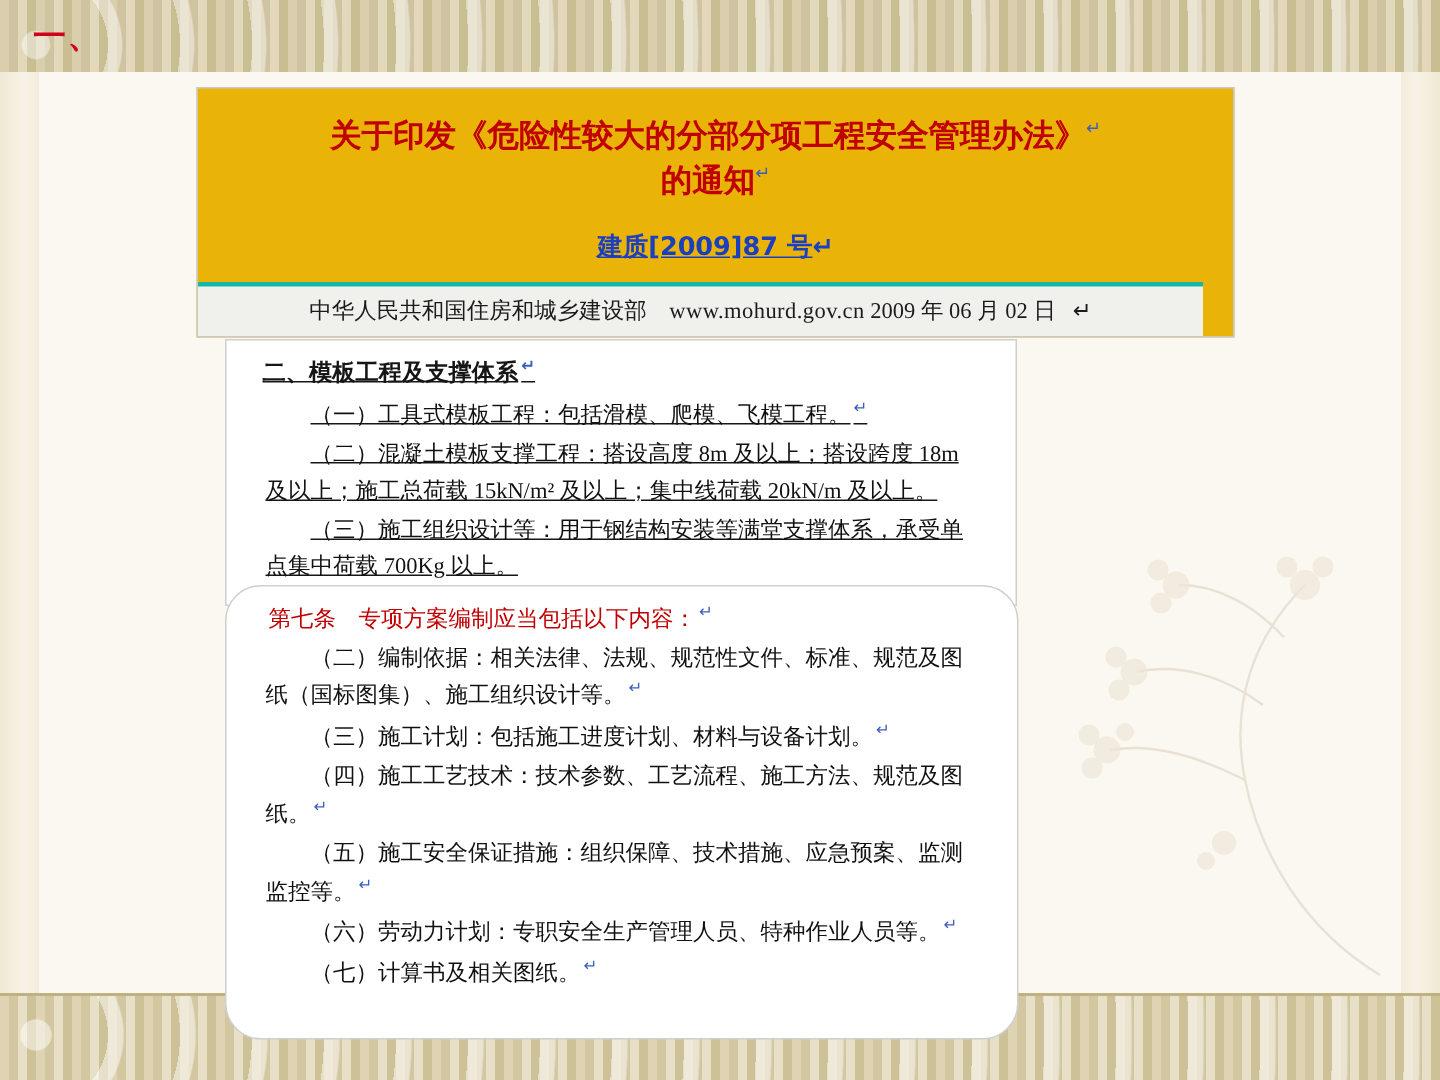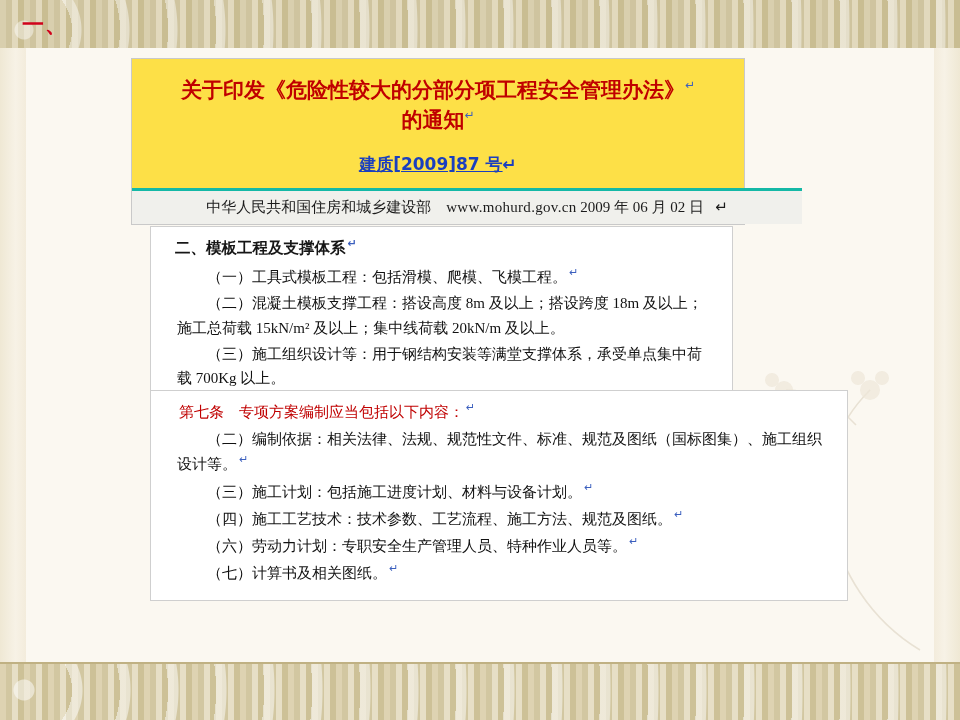--- a/index.html
+++ b/index.html
@@ -117,22 +117,22 @@
     font-family: "DejaVu Sans", sans-serif;
     line-height: 1;
     letter-spacing: 1px;
   }
 
   
   .title-box {
     position: absolute;
     left: 131px;
     top: 58px;
-    width: 614px;
-    background: #fde047;
+    width: 692px;
+    background: #eab308;
     border: 1px solid #c9c9c9;
     box-sizing: border-box;
     padding: 16px 10px 0 10px;
   }
   .doc-title {
     color: #c00000;
     font-weight: bold;
     font-size: 21px;
     line-height: 1.45;
     text-align: center;
@@ -177,28 +177,30 @@
     position: absolute;
     background: #ffffff;
     border: 1px solid #cfcfcf;
     box-sizing: border-box;
     font-family: "Liberation Serif", serif;
     color: #161616;
   }
   #box-section2 {
     left: 150px;
     top: 226px;
-    width: 583px;
+    width: 528px;
     padding: 8px 8px 10px 10px;
+    text-decoration: underline;
   }
   #box-section7 {
     left: 150px;
     top: 390px;
-    width: 698px;
-    padding: 8px 8px 12px 10px;
+    width: 529px;
+    padding: 8px 8px 28px 10px;
+    border-radius: 24px;
   }
   .bold-head {
     font-weight: bold;
     font-size: 15.5px;
     margin: 2px 0 5px 14px;
     font-family: "DejaVu Sans", "Liberation Sans", sans-serif;
   }
   .red-head {
     color: #c00000;
     font-size: 15px;
@@ -299,20 +301,23 @@
     <div class="para">
       <span>（二）编制依据：相关法律、法规、规范性文件、标准、规范及图纸（国标图集）、施工组织设计等。</span><span class="ret-mark">↵</span>
     </div>
     <div class="para">
       <span>（三）施工计划：包括施工进度计划、材料与设备计划。</span><span class="ret-mark">↵</span>
     </div>
     <div class="para">
       <span>（四）施工工艺技术：技术参数、工艺流程、施工方法、规范及图纸。</span><span class="ret-mark">↵</span>
     </div>
     <div class="para">
+      <span>（五）施工安全保证措施：组织保障、技术措施、应急预案、监测监控等。</span><span class="ret-mark">↵</span>
+    </div>
+    <div class="para">
       <span>（六）劳动力计划：专职安全生产管理人员、特种作业人员等。</span><span class="ret-mark">↵</span>
     </div>
     <div class="para">
       <span>（七）计算书及相关图纸。</span><span class="ret-mark">↵</span>
     </div>
   </div>
 
 </div>
 
 </body></html>

